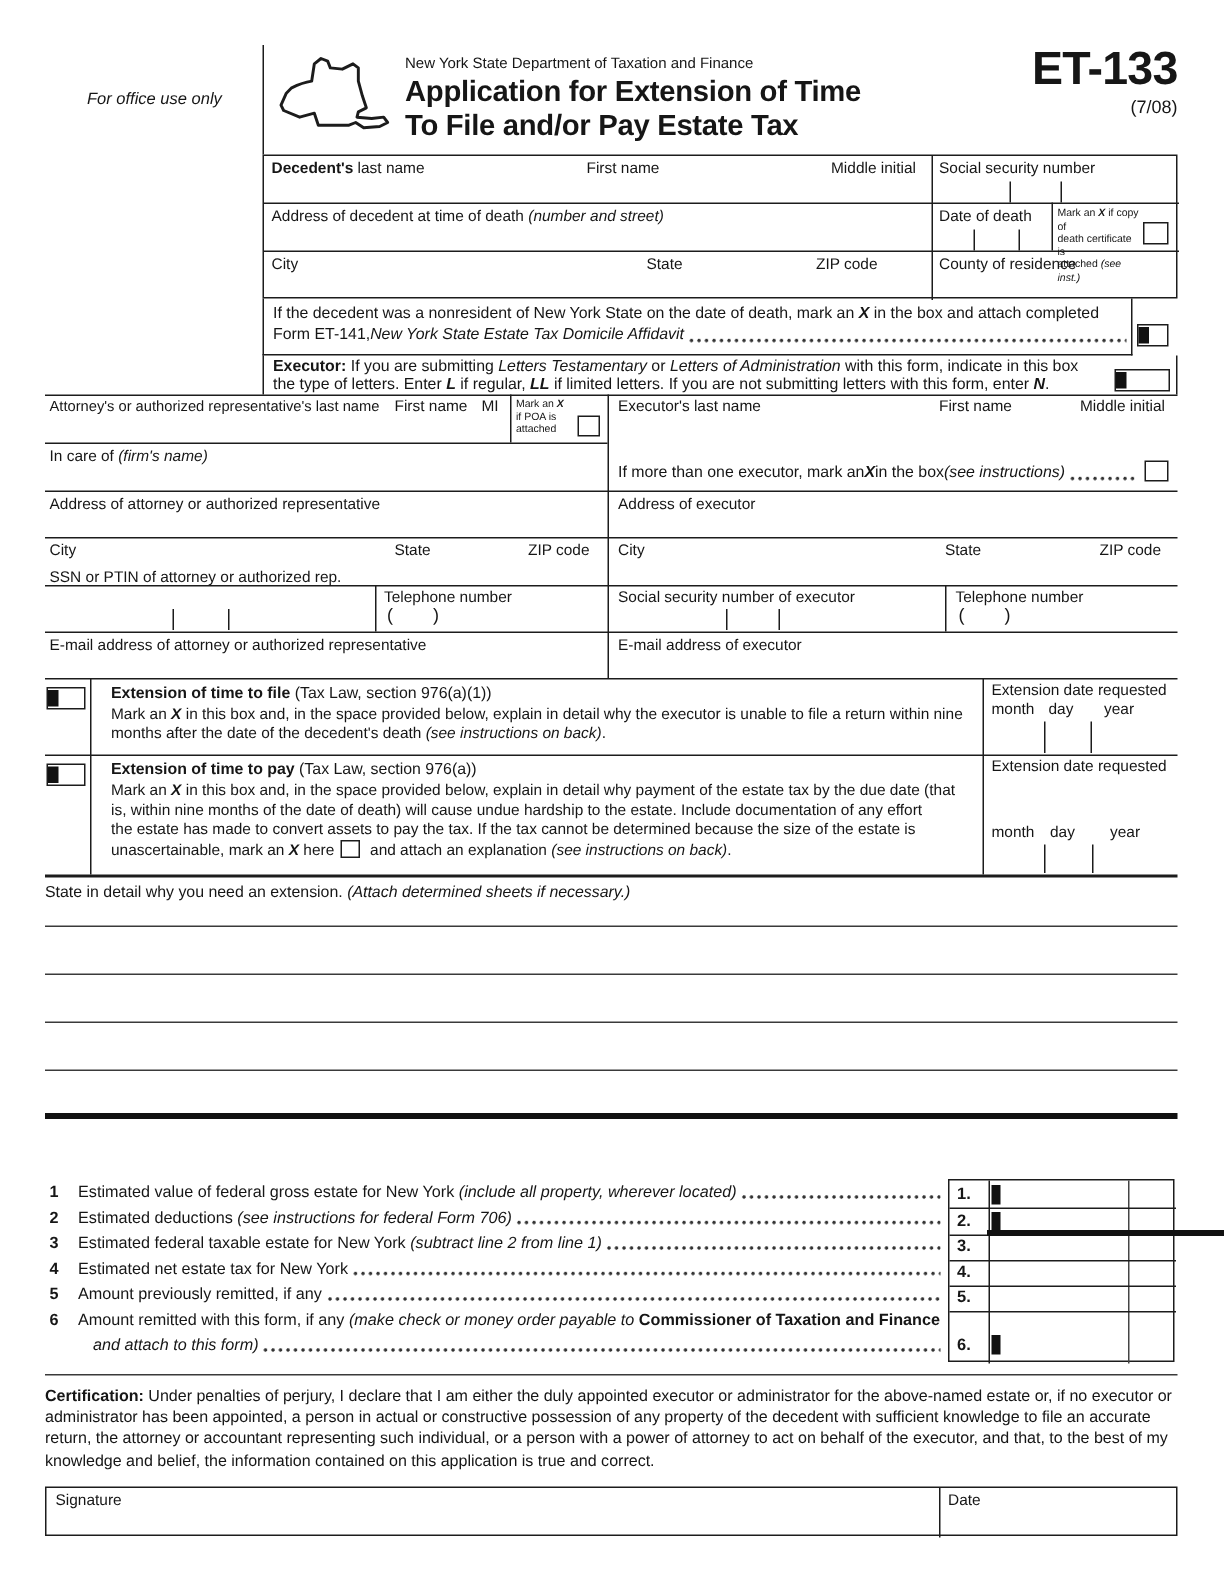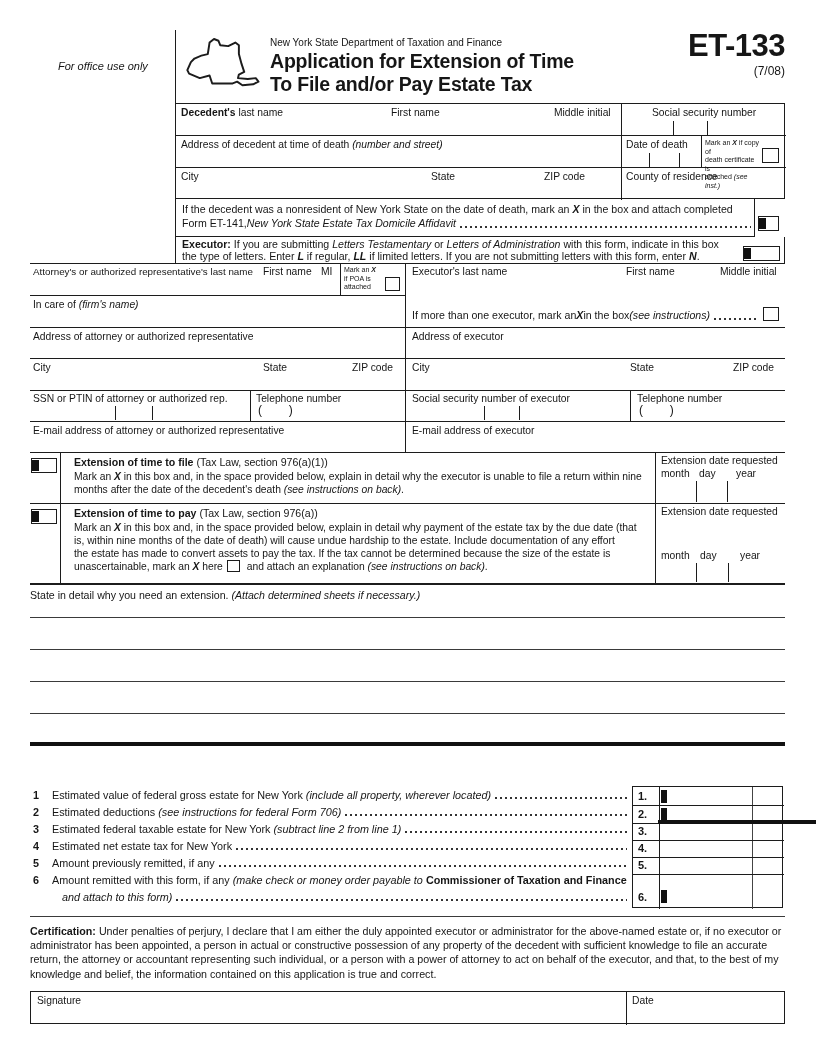--- a/index.html
+++ b/index.html
@@ -45,21 +45,21 @@
 
   <div class="abs" style="left:175px;top:103px;width:610px;height:96px;border:1.6px solid #1c1c1c;box-sizing:border-box;">
     <div class="hl" style="left:0;top:31px;width:610px;"></div>
     <div class="hl" style="left:0;top:63px;width:610px;"></div>
     <div class="vl" style="left:445px;top:0;height:96px;"></div>
     <div class="vl" style="left:525px;top:31px;height:32px;"></div>
 
     <div class="lbl" style="left:5px;top:3px;"><b>Decedent's</b><span> last name</span></div>
     <div class="lbl" style="left:215px;top:3px;">First name</div>
     <div class="lbl" style="left:378px;top:3px;">Middle initial</div>
-    <div class="lbl" style="left:450px;top:3px;margin-left:26px;">Social security number</div>
+    <div class="lbl" style="left:450px;top:3px;">Social security number</div>
     <div class="tick" style="left:497px;top:17px;"></div>
     <div class="tick" style="left:531px;top:17px;"></div>
 
     <div class="lbl" style="left:5px;top:35px;"><span>Address of decedent at time of death </span><i>(number and street)</i></div>
     <div class="lbl" style="left:450px;top:35px;">Date of death</div>
     <div class="tick" style="left:473px;top:49px;"></div>
     <div class="tick" style="left:503px;top:49px;"></div>
     <div class="tiny" style="left:529px;top:35px;width:56px;">
       <span>Mark an </span><b><i>X</i></b><span> if copy of</span><br>
       <span>death certificate is</span><br>
@@ -108,21 +108,21 @@
     <span>if POA is</span><br>
     <span>attached</span>
   </div>
   <div class="cb" style="left:385px;top:277px;width:15px;height:14px;"></div>
 
   <div class="lbl" style="left:33px;top:299px;"><span>In care of </span><i>(firm's name)</i></div>
   <div class="lbl" style="left:33px;top:331px;">Address of attorney or authorized representative</div>
   <div class="lbl" style="left:33px;top:362px;">City</div>
   <div class="lbl" style="left:263px;top:362px;">State</div>
   <div class="lbl" style="left:352px;top:362px;">ZIP code</div>
-  <div class="lbl" style="left:33px;top:393px;">SSN or PTIN of attorney or authorized rep.</div>
+  <div class="lbl" style="left:33px;top:380px;">SSN or PTIN of attorney or authorized rep.</div>
   <div class="tick" style="left:115px;top:406px;"></div>
   <div class="tick" style="left:152px;top:406px;"></div>
   <div class="lbl" style="left:256px;top:393px;">Telephone number</div>
   <div class="lbl" style="left:258px;top:404px;font-size:12px;white-space:pre;">(        )</div>
   <div class="lbl" style="left:33px;top:425px;">E-mail address of attorney or authorized representative</div>
 
   <div class="lbl" style="left:412px;top:266px;">Executor's last name</div>
   <div class="lbl" style="left:626px;top:266px;">First name</div>
   <div class="lbl" style="left:720px;top:266px;">Middle initial</div>
   <div class="flexrow body" style="left:412px;top:309px;width:348px;">

